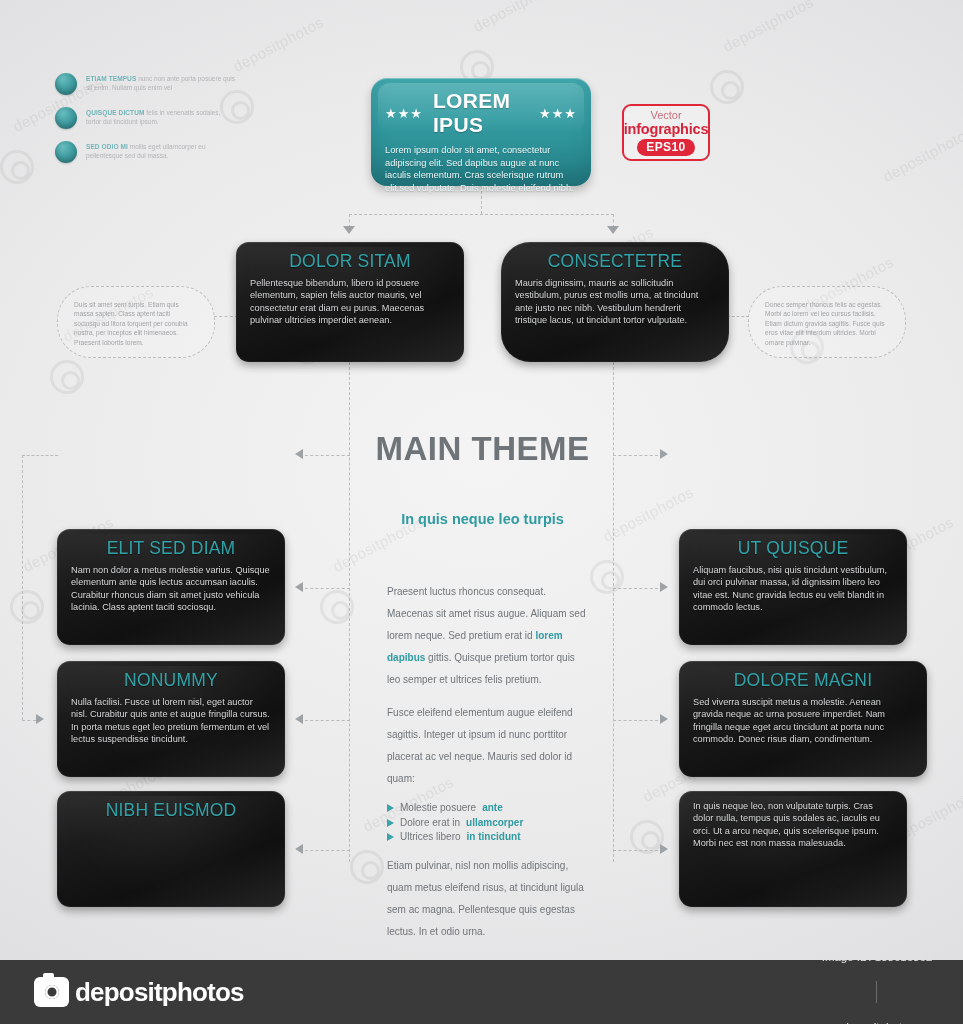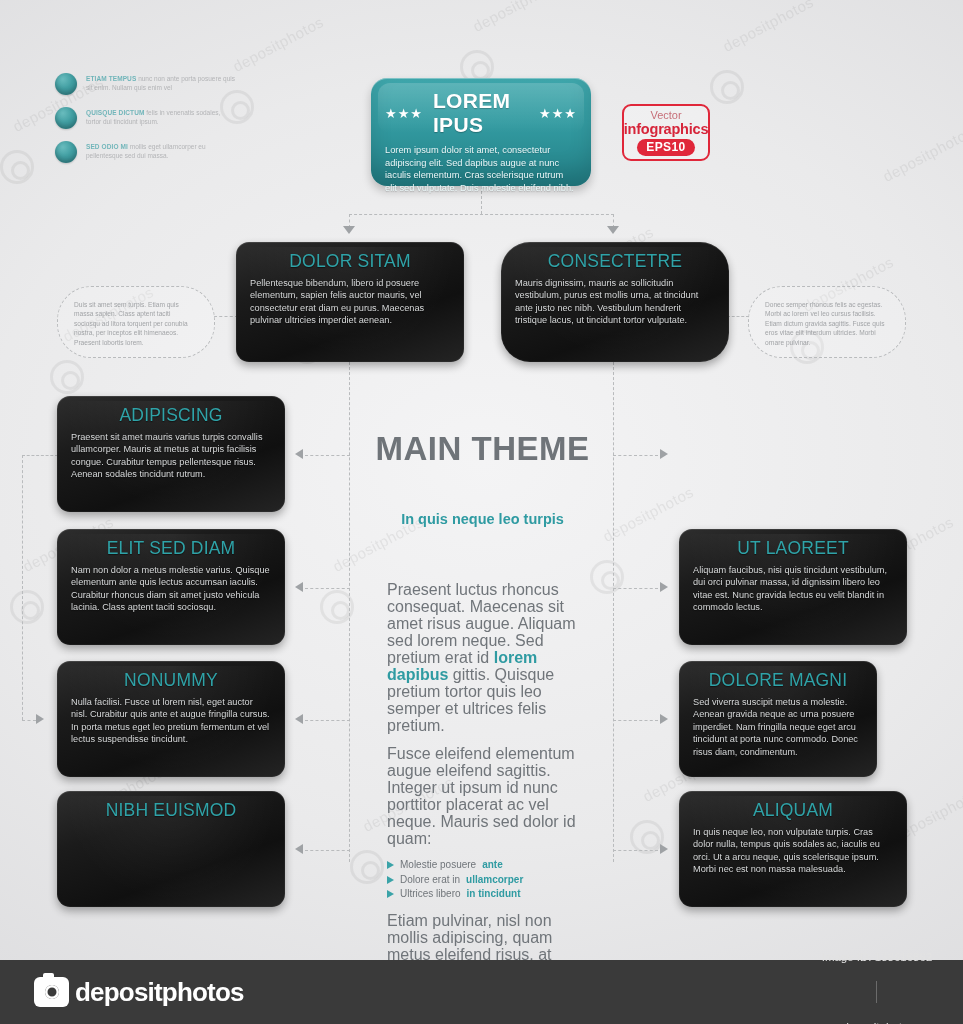--- a/index.html
+++ b/index.html
@@ -137,21 +137,21 @@
 
   
   #card-adipiscing { left:57px;  top:396px; width:228px; height:116px; }
   #card-elit       { left:57px;  top:529px; width:228px; height:116px; }
   #card-nonummy    { left:57px;  top:661px; width:228px; height:116px; }
   #card-nibh       { left:57px;  top:791px; width:228px; height:116px; }
 
   
   #card-tincidunt  { left:679px; top:396px; width:228px; height:116px; }
   #card-laoreet    { left:679px; top:529px; width:228px; height:116px; }
-  #card-magni      { left:679px; top:661px; width:198px; height:116px; }
+  #card-magni      { left:679px; top:661px; width:248px; height:116px; }
   #card-aliquam    { left:679px; top:791px; width:228px; height:116px; }
 
   
   .bubble {
     position:absolute;
     border: 1.6px dashed #b9bbbd;
     border-radius: 34px;
     padding: 13px 16px;
     color: rgba(130,133,137,.72);
     font-size: 6.6px; line-height: 9.4px;
@@ -165,21 +165,21 @@
   #main-theme {
     position:absolute; left:330px; top:430px; width:305px;
     text-align:center; color:#6f7479; font-size:33px; font-weight:bold;
     letter-spacing:.5px;
   }
   #sub-theme {
     position:absolute; left:330px; top:511px; width:305px;
     text-align:center; color:#2f9ba2; font-size:14.5px; font-weight:bold;
   }
   #center-body { position:absolute; left:387px; top:581px; width:200px; }
-  #center-body p { color:#70757a; font-size:16px; line-height:17px; margin-bottom:11px; }
+  #center-body p { color:#70757a; font-size:10px; line-height:22px; margin-bottom:11px; }
   #center-body a { color:#2f9ba2; font-weight:bold; text-decoration:none; }
   .blist { list-style:none; margin: 0 0 10px 0; }
   .blist li {
     color:#70757a; font-size:10px; line-height:14.6px;
     display:flex; align-items:center; gap:6px;
   }
   .tri {
     width:0;height:0;
     border-left: 7px solid #3aa3a8;
     border-top: 4.5px solid transparent;
@@ -357,46 +357,41 @@
 
   <div class="card" id="card-dolor">
     <h3>DOLOR SITAM</h3>
     <p>Pellentesque bibendum, libero id posuere elementum, sapien felis auctor mauris, vel consectetur erat diam eu purus. Maecenas pulvinar ultricies imperdiet aenean.</p>
   </div>
   <div class="card" id="card-consec">
     <h3>CONSECTETRE</h3>
     <p>Mauris dignissim, mauris ac sollicitudin vestibulum, purus est mollis urna, at tincidunt ante justo nec nibh. Vestibulum hendrerit tristique lacus, ut tincidunt tortor vulputate.</p>
   </div>
 
-  <div class="card" id="card-adipiscing">
-    <h3>ADIPISCING</h3>
-    <p>Praesent sit amet mauris varius turpis convallis ullamcorper. Mauris at metus at turpis facilisis congue. Curabitur tempus pellentesque risus. Aenean sodales tincidunt rutrum.</p>
-  </div>
   <div class="card" id="card-elit">
     <h3>ELIT SED DIAM</h3>
     <p>Nam non dolor a metus molestie varius. Quisque elementum ante quis lectus accumsan iaculis. Curabitur rhoncus diam sit amet justo vehicula lacinia. Class aptent taciti sociosqu.</p>
   </div>
   <div class="card" id="card-nonummy">
     <h3>NONUMMY</h3>
     <p>Nulla facilisi. Fusce ut lorem nisl, eget auctor nisl. Curabitur quis ante et augue fringilla cursus. In porta metus eget leo pretium fermentum et vel lectus suspendisse tincidunt.</p>
   </div>
   <div class="card" id="card-nibh">
     <h3>NIBH EUISMOD</h3>
   </div>
 
   <div class="card" id="card-laoreet">
-    <h3>UT LAOREET</h3>
+    <h3>UT QUISQUE</h3>
     <p>Aliquam faucibus, nisi quis tincidunt vestibulum, dui orci pulvinar massa, id dignissim libero leo vitae est. Nunc gravida lectus eu velit blandit in commodo lectus.</p>
   </div>
   <div class="card" id="card-magni">
     <h3>DOLORE MAGNI</h3>
     <p>Sed viverra suscipit metus a molestie. Aenean gravida neque ac urna posuere imperdiet. Nam fringilla neque eget arcu tincidunt at porta nunc commodo. Donec risus diam, condimentum.</p>
   </div>
   <div class="card" id="card-aliquam">
-    <h3>ALIQUAM</h3>
     <p>In quis neque leo, non vulputate turpis. Cras dolor nulla, tempus quis sodales ac, iaculis eu orci. Ut a arcu neque, quis scelerisque ipsum. Morbi nec est non massa malesuada.</p>
   </div>
 
   <div id="main-theme">MAIN THEME</div>
   <div id="sub-theme">In quis neque leo turpis</div>
 
   <div id="center-body">
     <p><span>Praesent luctus rhoncus consequat. Maecenas sit amet risus augue. Aliquam sed lorem neque. Sed pretium erat id </span><a href="#">lorem dapibus</a><span> gittis. Quisque pretium tortor quis leo semper et ultrices felis pretium.</span></p>
 
     <p>Fusce eleifend elementum augue eleifend sagittis. Integer ut ipsum id nunc porttitor placerat ac vel neque. Mauris sed dolor id quam:</p>

